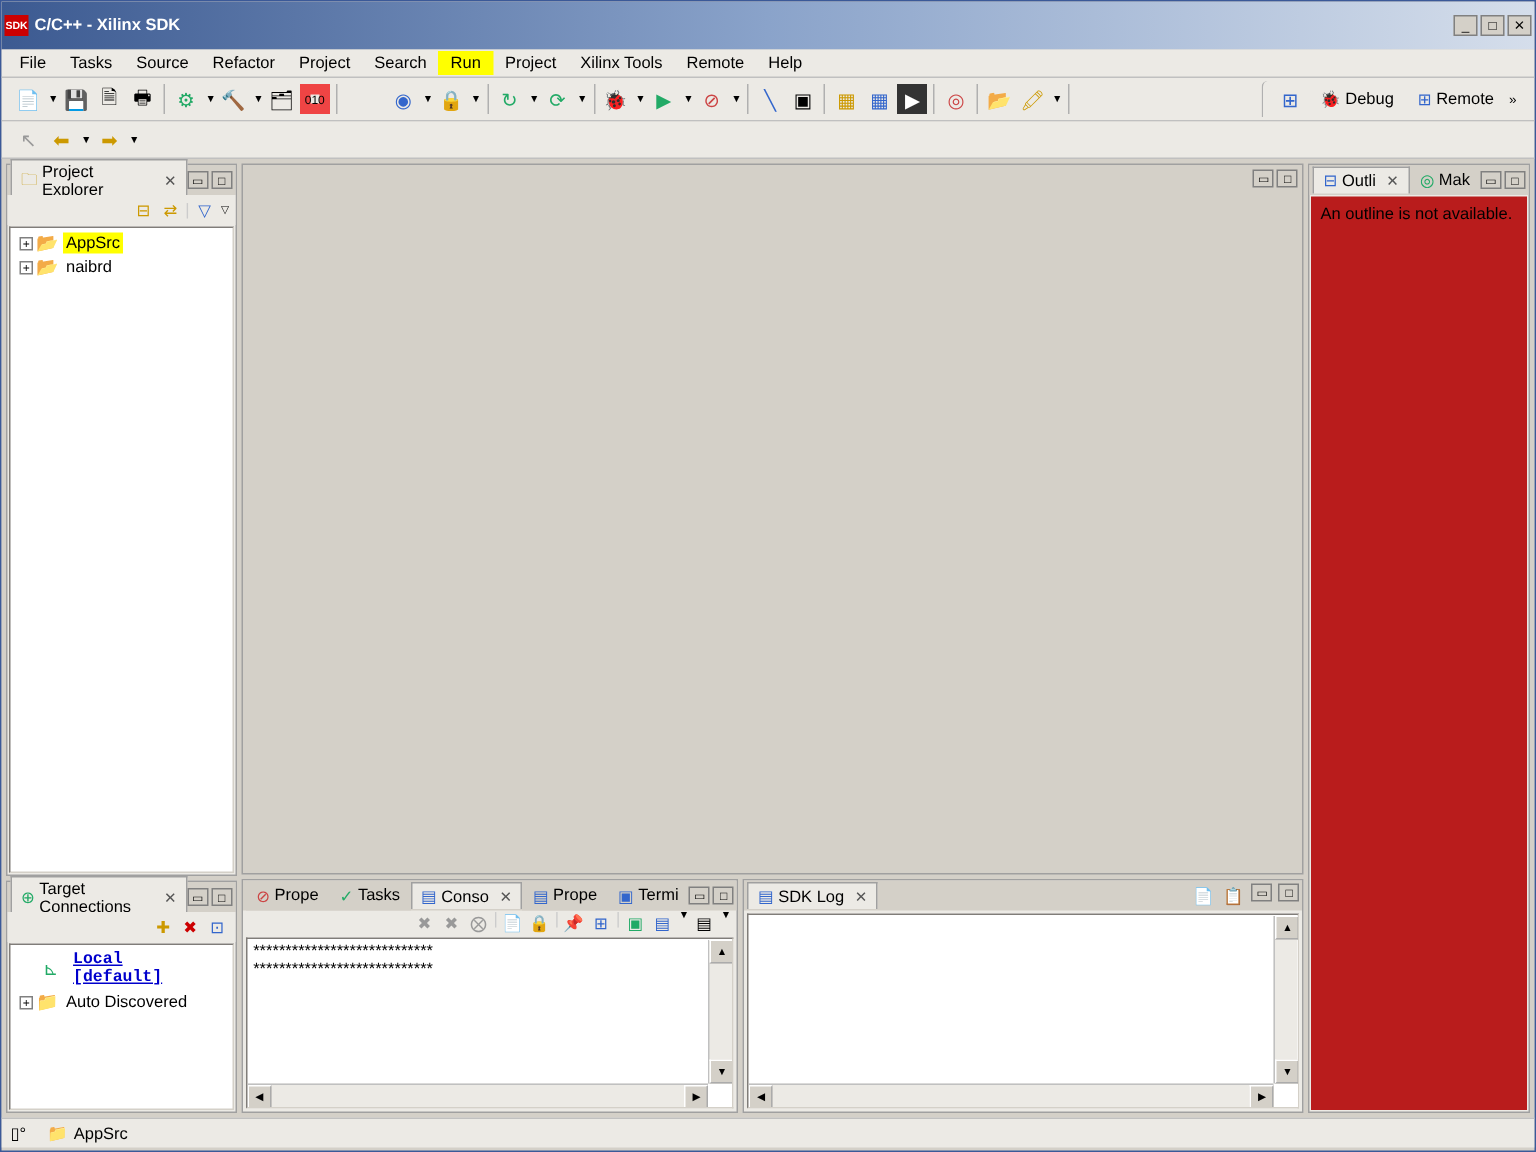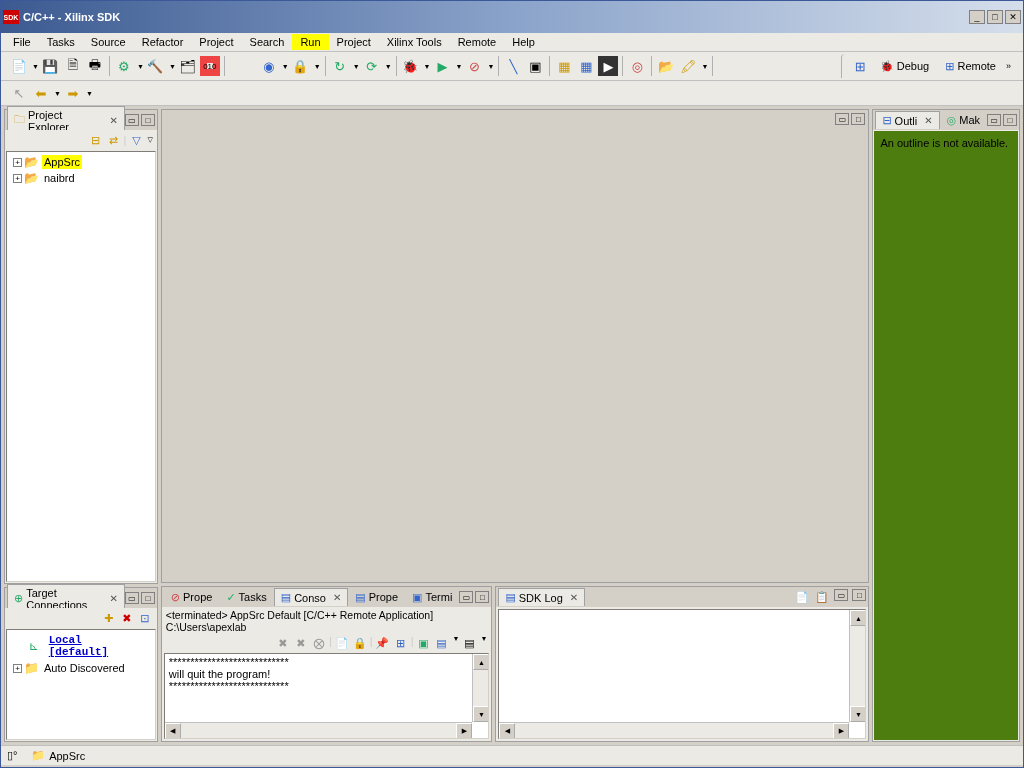--- a/index.html
+++ b/index.html
@@ -39,21 +39,21 @@
   .panel-tab { display: flex; align-items: center; gap: 3px; padding: 2px 6px; background: #eceae5; border: 1px solid #a0a0a0; border-bottom: none; font-size: 10px; cursor: pointer; }
   .panel-tab.inactive { background: #d4d0c8; border: 1px solid transparent; }
   .close-x { font-size: 10px; margin-left: 4px; cursor: pointer; color: #555; }
   .panel-controls { margin-left: auto; display: flex; gap: 2px; }
   .panel-ctrl { width: 14px; height: 12px; border: 1px solid #808080; background: #d4d0c8; font-size: 8px; display: flex; align-items: center; justify-content: center; cursor: pointer; }
   
   .panel-toolbar { display: flex; justify-content: flex-end; padding: 2px 4px; gap: 2px; background: #eceae5; align-items: center; }
   .ptb-btn { width: 16px; height: 16px; display: flex; align-items: center; justify-content: center; cursor: pointer; font-size: 11px; }
   
   .panel-content { flex: 1; background: white; border: 1px inset #d4d0c8; margin: 1px; padding: 2px; overflow: auto; position: relative; }
-  .panel-content.grey { background: #4d7c0f; border: none; }
+  .panel-content.grey { background: #b91c1c; border: none; }
   
   
   .tree-item { display: flex; align-items: center; padding: 1px 4px; gap: 2px; cursor: pointer; }
   .tree-expander { width: 9px; height: 9px; border: 1px solid #808080; font-size: 8px; line-height: 7px; text-align: center; background: white; }
   .tree-icon { width: 16px; font-size: 12px; }
   .tree-label { padding: 1px 2px; }
   .tree-label.highlighted { background: #ffff00; }
   .tree-label.link { color: #0000cc; text-decoration: underline; font-weight: bold; font-family: Liberation Mono, monospace; }
   .tree-indent { width: 14px; display: inline-block; }
   
@@ -287,41 +287,39 @@
           </div>
           <div class="panel-tab inactive">
             <span style="color:#36c;">▣</span>
             <span>Termi</span>
           </div>
           <div class="panel-controls">
             <div class="panel-ctrl">▭</div>
             <div class="panel-ctrl">□</div>
           </div>
         </div>
-        <div class="console-header">&lt;terminated&gt; AppSrc Default [C/C++ Remote Application] C:\Users\apexlab</div>
         <div class="console-toolbar">
           <div class="ptb-btn" style="color:#999;">✖</div>
           <div class="ptb-btn" style="color:#999;">✖</div>
           <div class="ptb-btn" style="color:#999;">⨂</div>
           <span style="color:#ccc;">|</span>
           <div class="ptb-btn">📄</div>
           <div class="ptb-btn" style="color:#c90;">🔒</div>
           <span style="color:#ccc;">|</span>
           <div class="ptb-btn" style="color:#36c;">📌</div>
           <div class="ptb-btn" style="color:#36c;">⊞</div>
           <span style="color:#ccc;">|</span>
           <div class="ptb-btn" style="color:#2a6;">▣</div>
           <div class="ptb-btn" style="color:#36c;">▤</div>
             <span class="tb-arrow">▼</span>
           <div class="ptb-btn">▤</div>
             <span class="tb-arrow">▼</span>
         </div>
         <div class="console-body">
           <div>****************************</div>
-          <div> will quit the program!</div>
           <div>****************************</div>
           <div></div>
           <div class="scrollbar-v">
             <div class="sb-btn" style="top:0">▲</div>
             <div class="sb-btn" style="bottom:0">▼</div>
           </div>
           <div class="scrollbar-h">
             <div class="sb-btn" style="left:0">◀</div>
             <div class="sb-btn" style="right:0">▶</div>
           </div>

